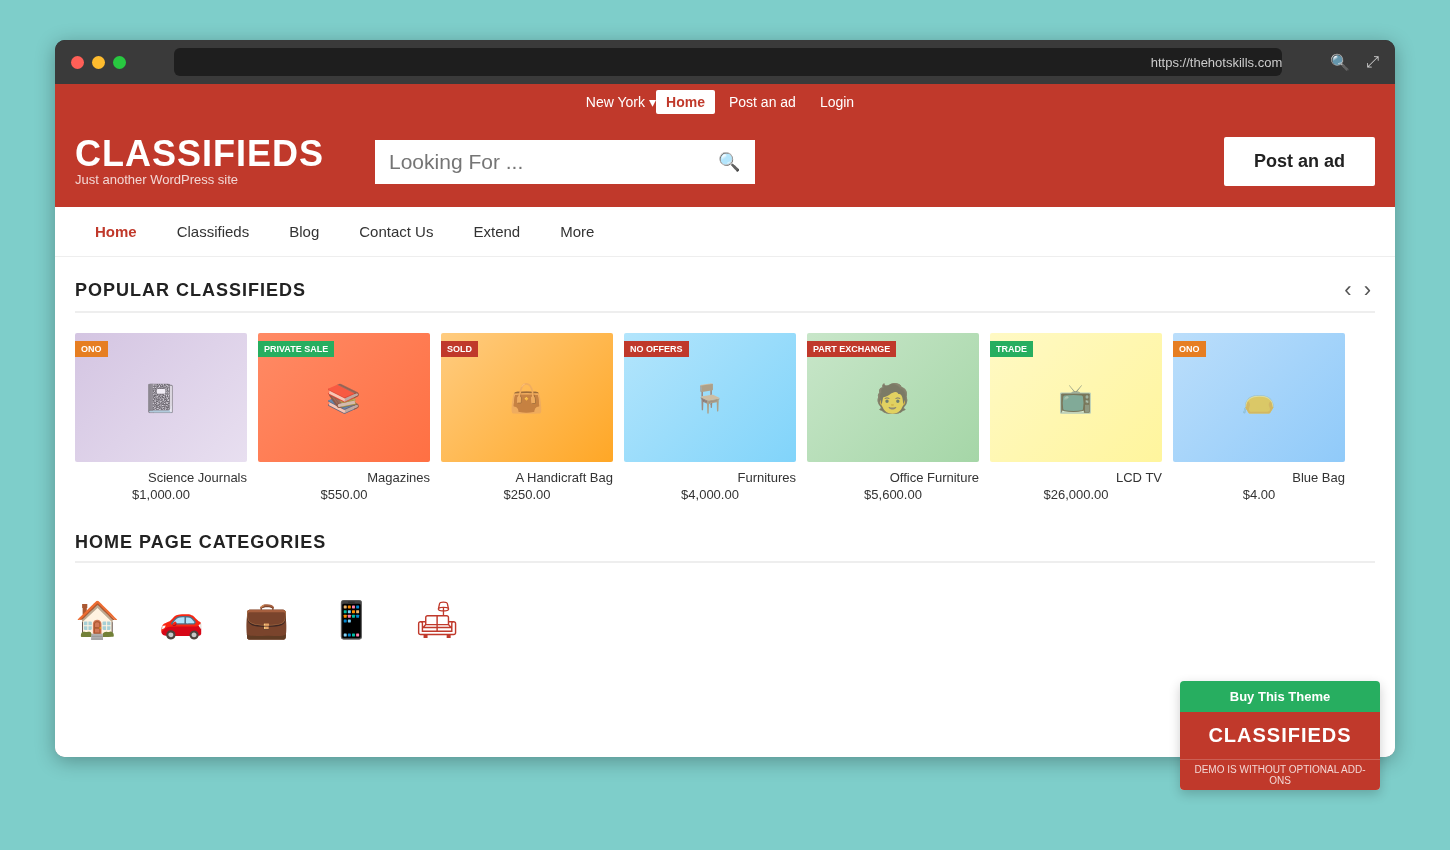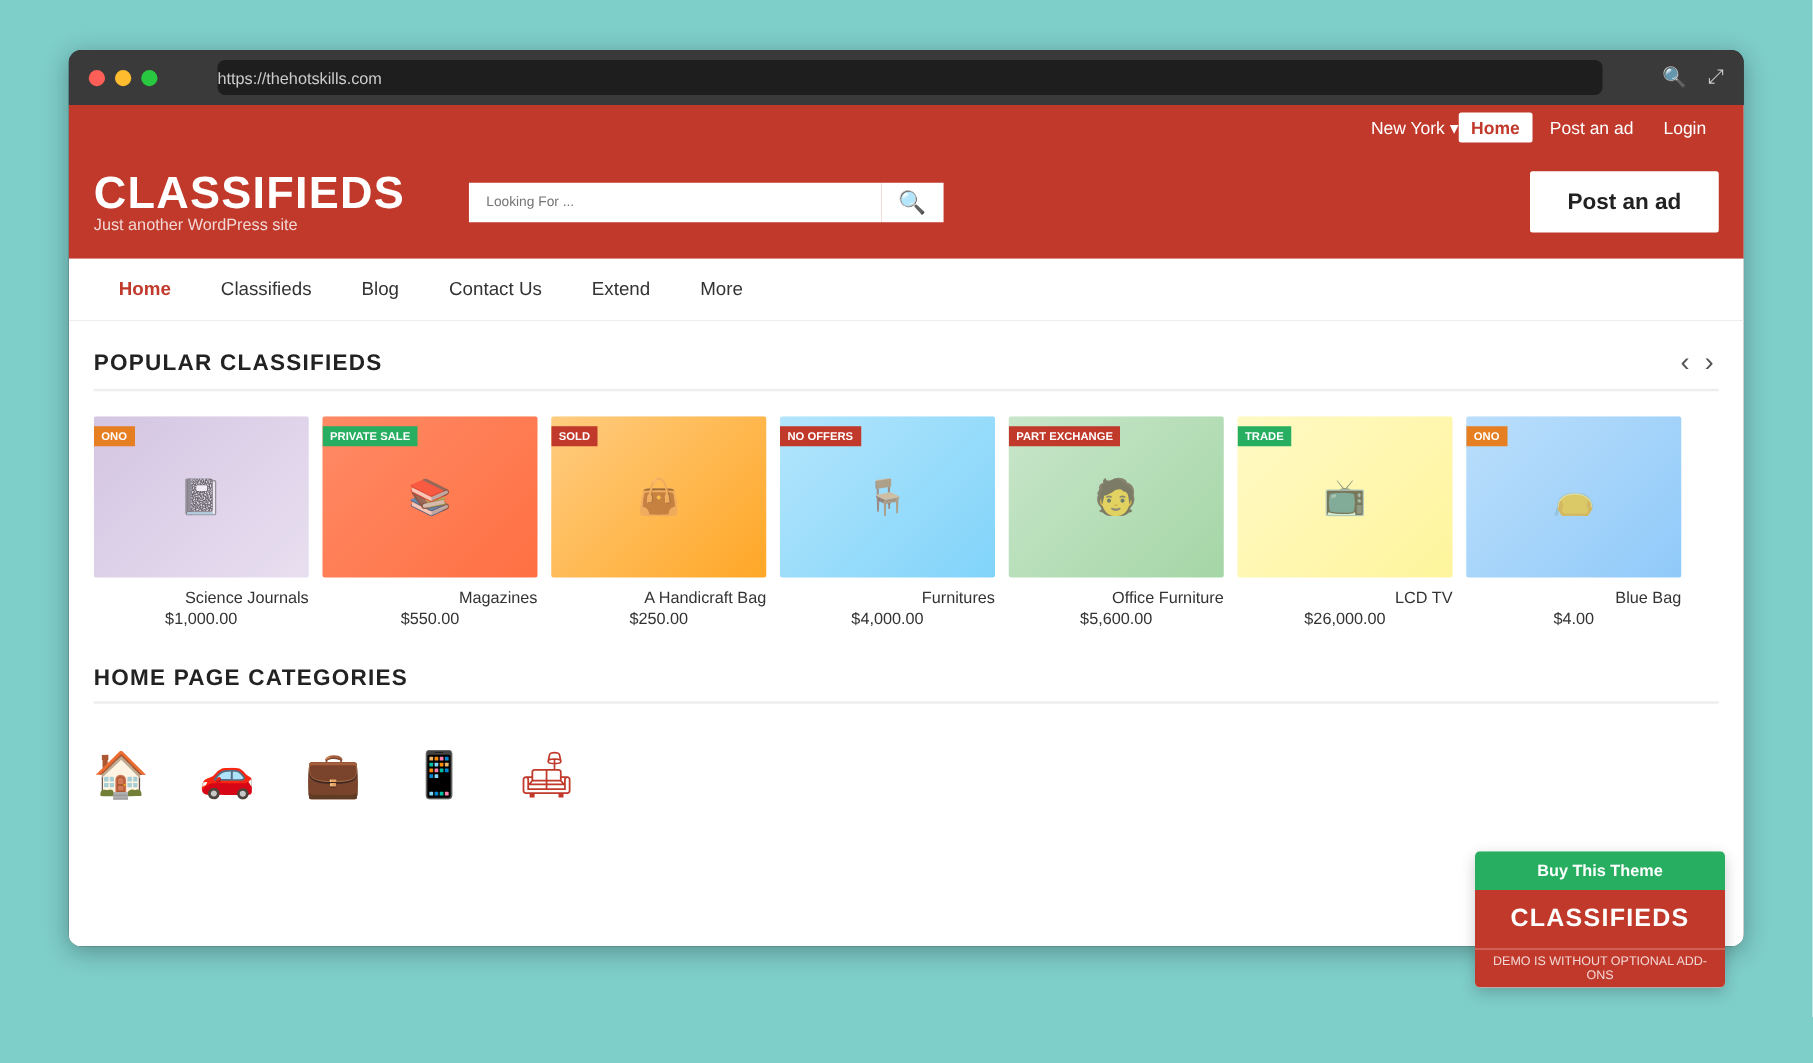--- a/index.html
+++ b/index.html
@@ -32,42 +32,42 @@
     .btn-min { width: 13px; height: 13px; border-radius: 50%; background: #febc2e; border: none; cursor: pointer; }
     .btn-max { width: 13px; height: 13px; border-radius: 50%; background: #28c840; border: none; cursor: pointer; }
     .browser-addressbar {
       flex: 1;
       margin: 0 40px;
       background: #1e1e1e;
       border-radius: 6px;
       height: 28px;
       display: flex;
       align-items: center;
-      justify-content: flex-start;
+      justify-content: flex-end;
       color: #ccc;
       font-size: 13px;
     }
     .browser-icons {
       display: flex;
       gap: 16px;
       color: #ccc;
       font-size: 16px;
     }
     .browser-content {
       background: white;
       overflow: hidden;
     }
 
     
     .top-bar {
       background: #c0392b;
       padding: 6px 20px;
       display: flex;
       align-items: center;
-      justify-content: flex-end;
+      justify-content: center;
     }
     .location-selector {
       color: white;
       font-size: 14px;
       display: flex;
       align-items: center;
       gap: 4px;
       cursor: pointer;
     }
     .top-nav {
@@ -115,21 +115,21 @@
     .search-bar {
       flex: 1;
       max-width: 380px;
       display: flex;
       border: none;
       overflow: hidden;
     }
     .search-input {
       flex: 1;
       padding: 10px 14px;
-      font-size: 11px;
+      font-size: 21px;
       border: none;
       outline: none;
       color: #666;
     }
     .search-btn {
       background: white;
       border: none;
       padding: 0 14px;
       cursor: pointer;
       font-size: 18px;

